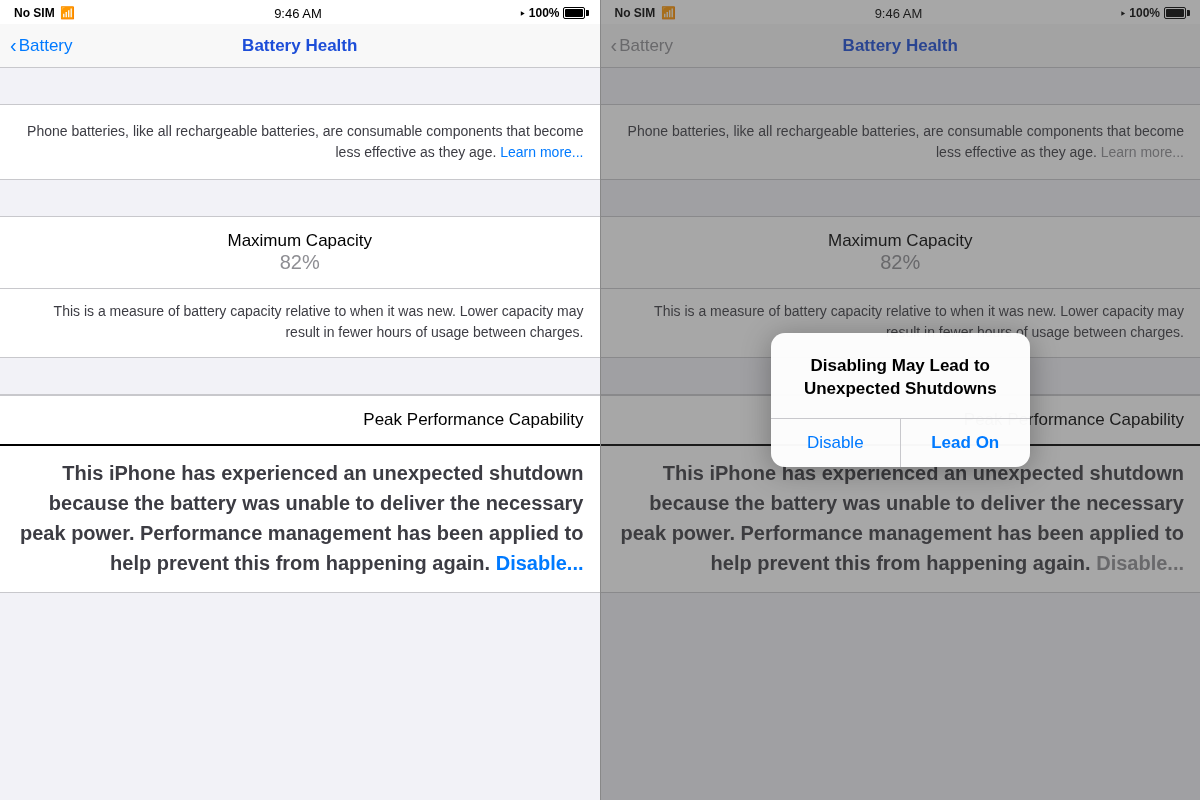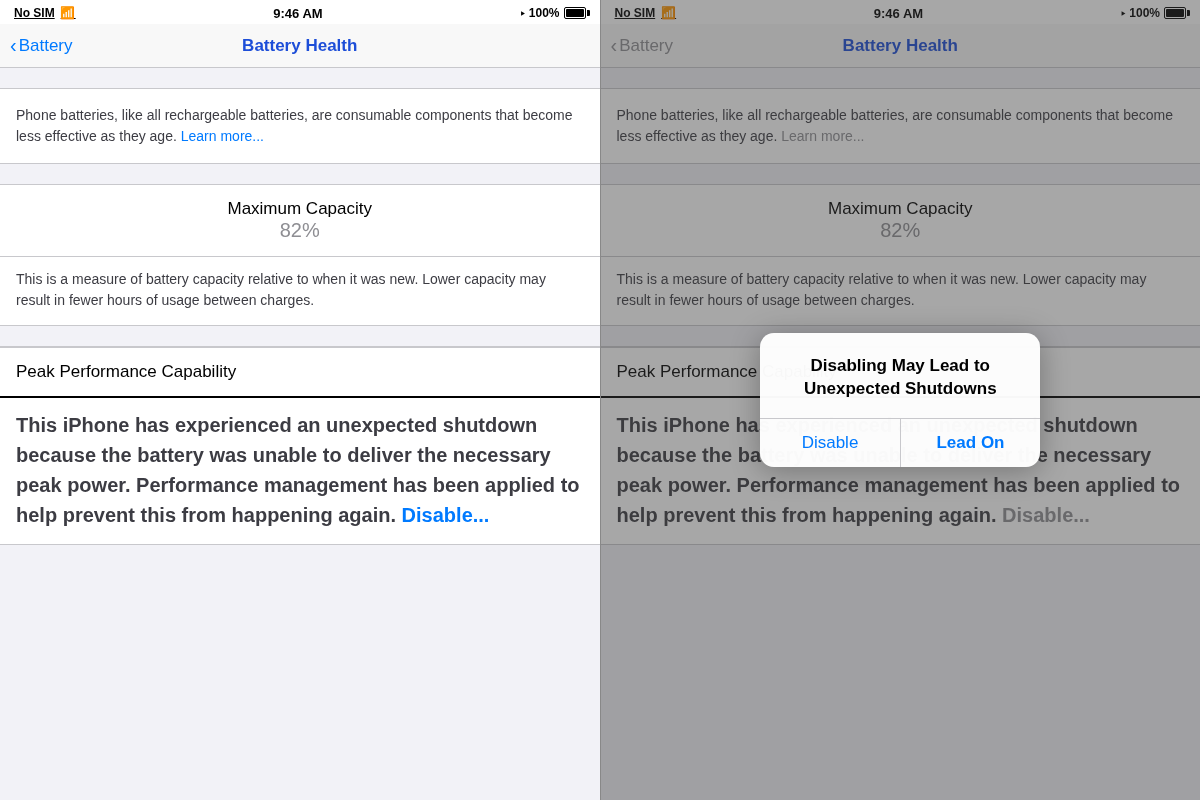--- a/index.html
+++ b/index.html
@@ -27,22 +27,22 @@
       display: flex;
       align-items: center;
       justify-content: space-between;
       padding: 6px 14px 4px;
       background: #fff;
       font-size: 12px;
       font-weight: 600;
       color: #000;
       height: 24px;
     }
-    .status-left { display: flex; gap: 6px; text-decoration: underline; }
-    .status-center { font-size: 13px; font-weight: 700; text-align: right; }
+    .status-left { display: flex; gap: 6px; }
+    .status-center { font-size: 13px; font-weight: 400; text-align: right; }
     .status-right { display: flex; align-items: center; gap: 4px; font-size: 12px; }
 
     
     .nav-bar {
       background: #f8f8f8;
       border-bottom: 1px solid #c8c8cc;
       padding: 8px 14px 8px;
       display: flex;
       align-items: center;
       justify-content: center;
@@ -77,21 +77,22 @@
       overflow-y: auto;
       background: #f2f2f7;
     }
 
     
     .section-group {
       background: #ef4444;
       margin-bottom: 0;
       border-top: 1px solid #c8c8cc;
       border-bottom: 1px solid #c8c8cc;
-      margin-top: 0;
+      margin-top: 16px;
+      text-align: right;
     }
     .section-gap { height: 20px; background: #f2f2f7; }
 
     
     .info-section {
       background: #fff;
       padding: 16px 16px;
       font-size: 14px;
       color: #3c3c43;
       line-height: 1.5;
@@ -178,21 +179,21 @@
       z-index: 10;
       display: flex;
       align-items: center;
       justify-content: center;
     }
 
     
     .alert-dialog {
       background: rgba(255, 255, 255, 0.97);
       border-radius: 14px;
-      width: 280px;
+      width: 259px;
       overflow: hidden;
       box-shadow: 0 4px 30px rgba(0,0,0,0.3);
     }
     .alert-body {
       padding: 22px 20px 18px;
       text-align: center;
     }
     .alert-title {
       font-size: 17px;
       font-weight: 600;

